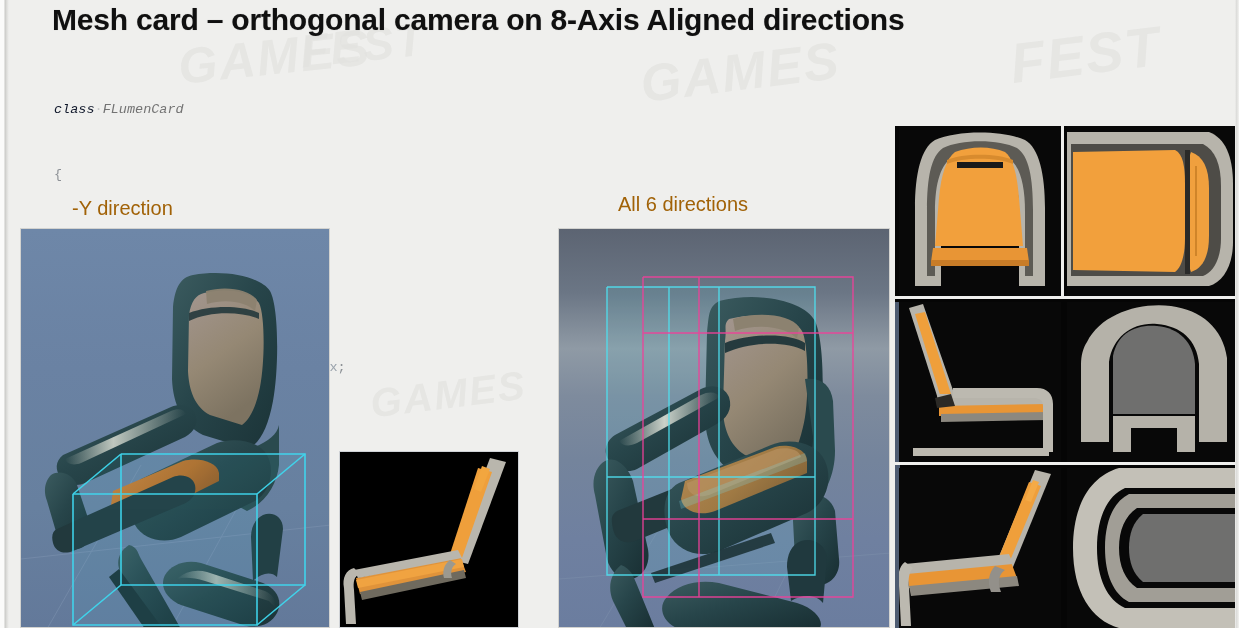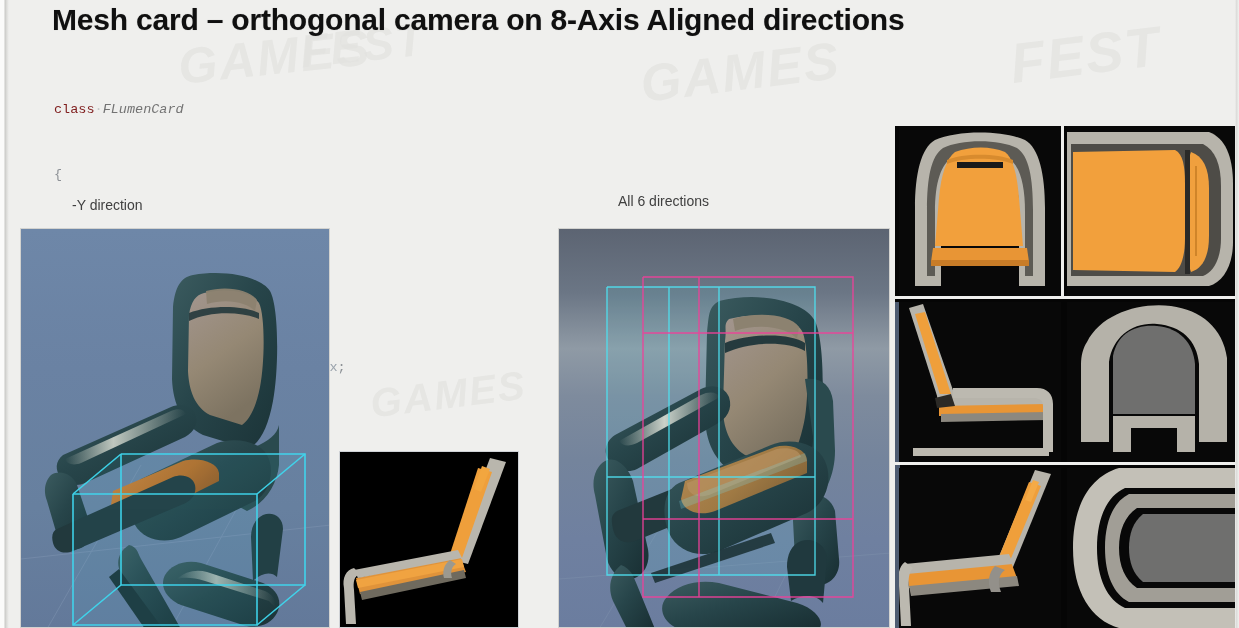--- a/index.html
+++ b/index.html
@@ -68,32 +68,32 @@
     position: absolute;
     left: 54px;
     top: 56px;
     font-family: "Liberation Mono", "DejaVu Sans Mono", monospace;
     font-size: 13.5px;
     line-height: 21.5px;
     white-space: pre;
     color: #8b8f93;
   }
   #code .ln { display: block; height: 21.5px; }
-  .kw     { color: #7f1d1d; }
+  .kw     { color: #0f172a; font-style: italic; }
   .type   { color: #737373; font-style: italic; }
   .typei  { color: #a3b3bb; font-style: italic; }
   .ident  { color: #9aa3ac; }
   .punc   { color: #8d9196; }
   .ws     { color: #c6c8c9; }
 
   
   .vp-label {
     position: absolute;
-    font-size: 14px;
-    color: #404040;
+    font-size: 20px;
+    color: #a16207;
     white-space: nowrap;
   }
   #label-left  { left: 72px;  top: 197px; }
   #label-right { left: 618px; top: 193px; }
 
   
   .viewport {
     position: absolute;
     overflow: hidden;
     border: 1px solid #d2d2cf;

